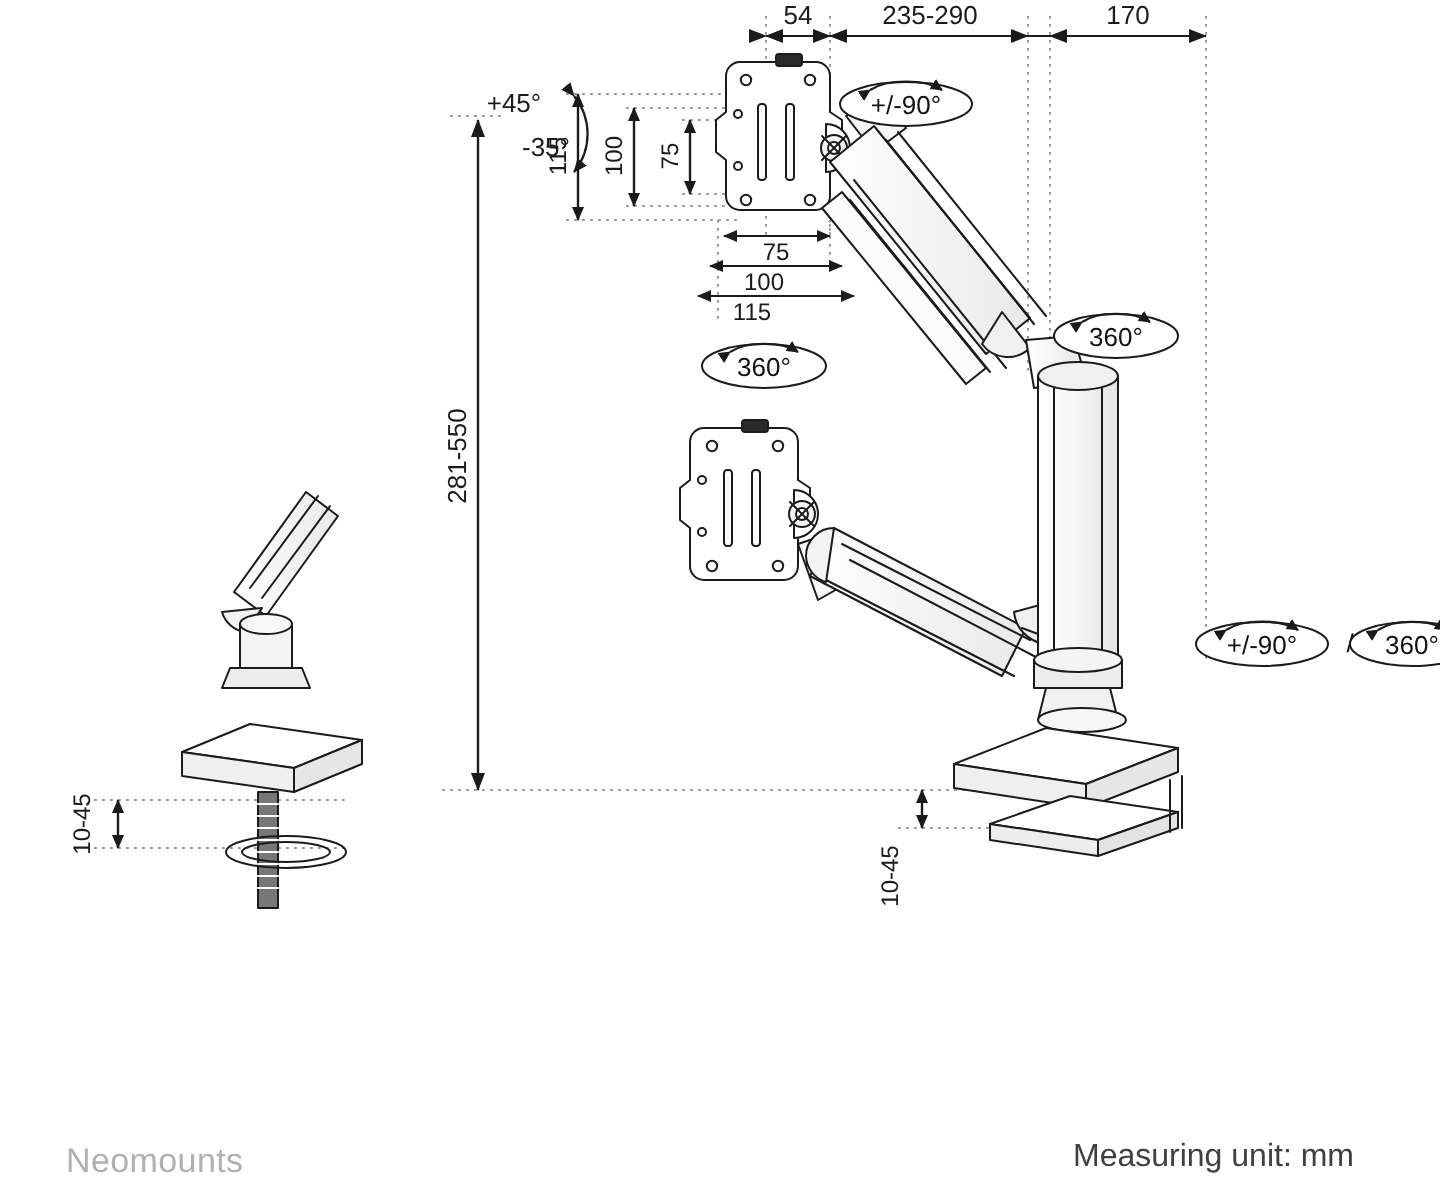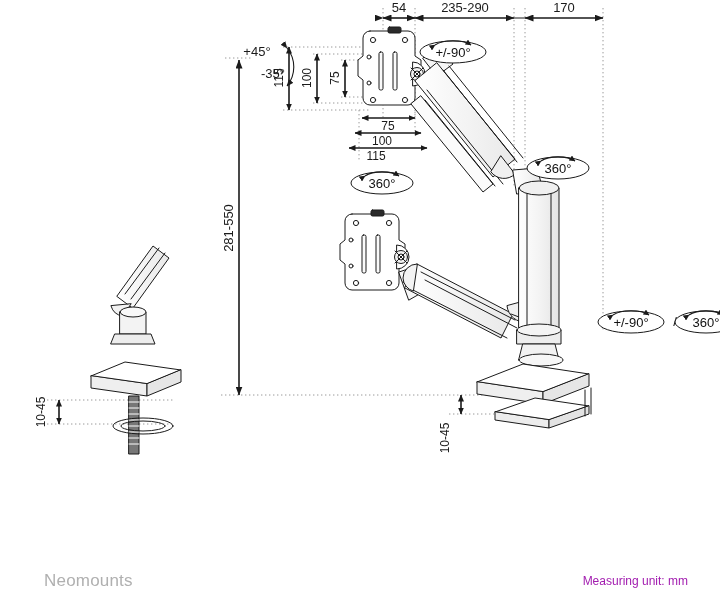--- a/index.html
+++ b/index.html
@@ -15,29 +15,29 @@
     font-family:"Liberation Sans","DejaVu Sans",sans-serif;
     font-size:13px;fill:#1b1b1b;
   }
   .dimtxt.small{font-size:12px;}
   .calltxt{
     font-family:"Liberation Sans","DejaVu Sans",sans-serif;
     font-size:13px;fill:#111111;
   }
 
   
-  .footer{position:absolute;left:11px;bottom:0;width:660px;height:46px;}
+  .footer{position:absolute;left:0;bottom:0;width:660px;height:46px;}
   .brand{
     position:absolute;left:8px;bottom:10px;
     font-size:17px;color:#b0b0b0;letter-spacing:.2px;
     font-family:"Liberation Sans","DejaVu Sans",sans-serif;
   }
   .unit{
     position:absolute;right:8px;bottom:13px;
-    font-size:12px;color:#a21caf;
+    font-size:16px;color:#404040;
     font-family:"Liberation Sans","DejaVu Sans",sans-serif;
   }
 </style>
 </head>
 <body>
 
 <div id="stage">
 
   <svg class="layer">
     <g stroke="#9a9a9a" stroke-width="1" fill="none" stroke-dasharray="1.4 2.6">

